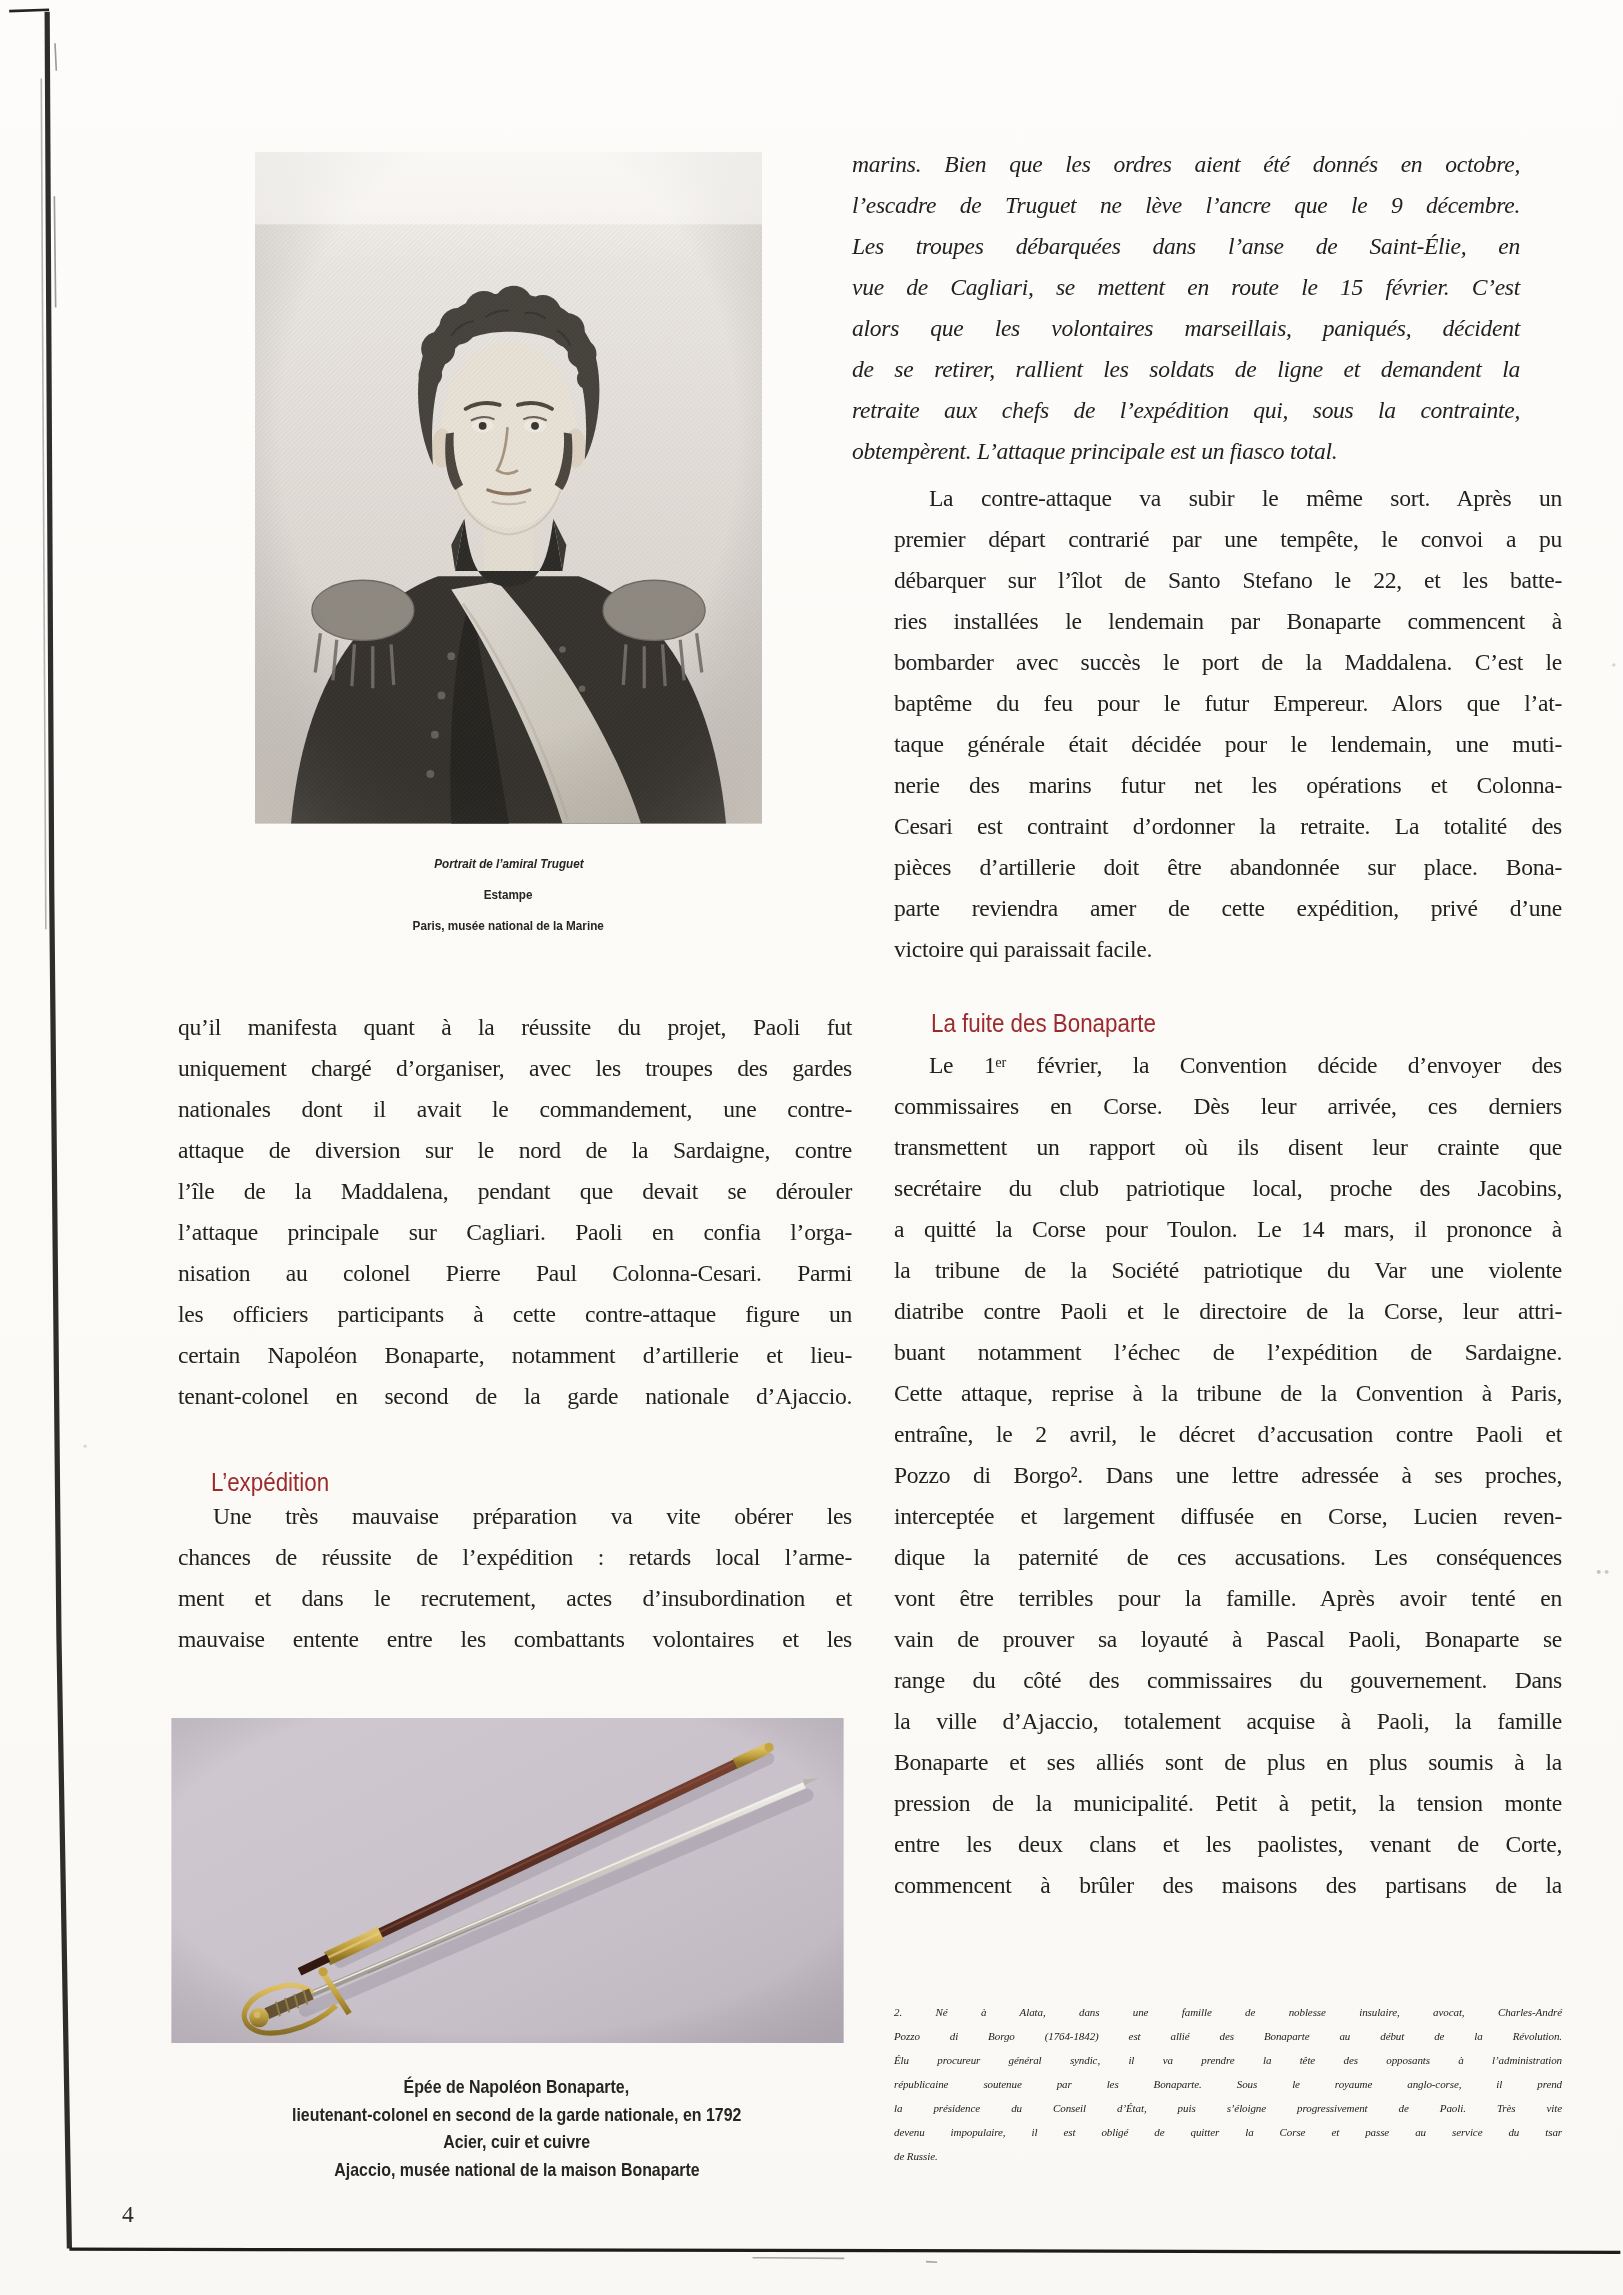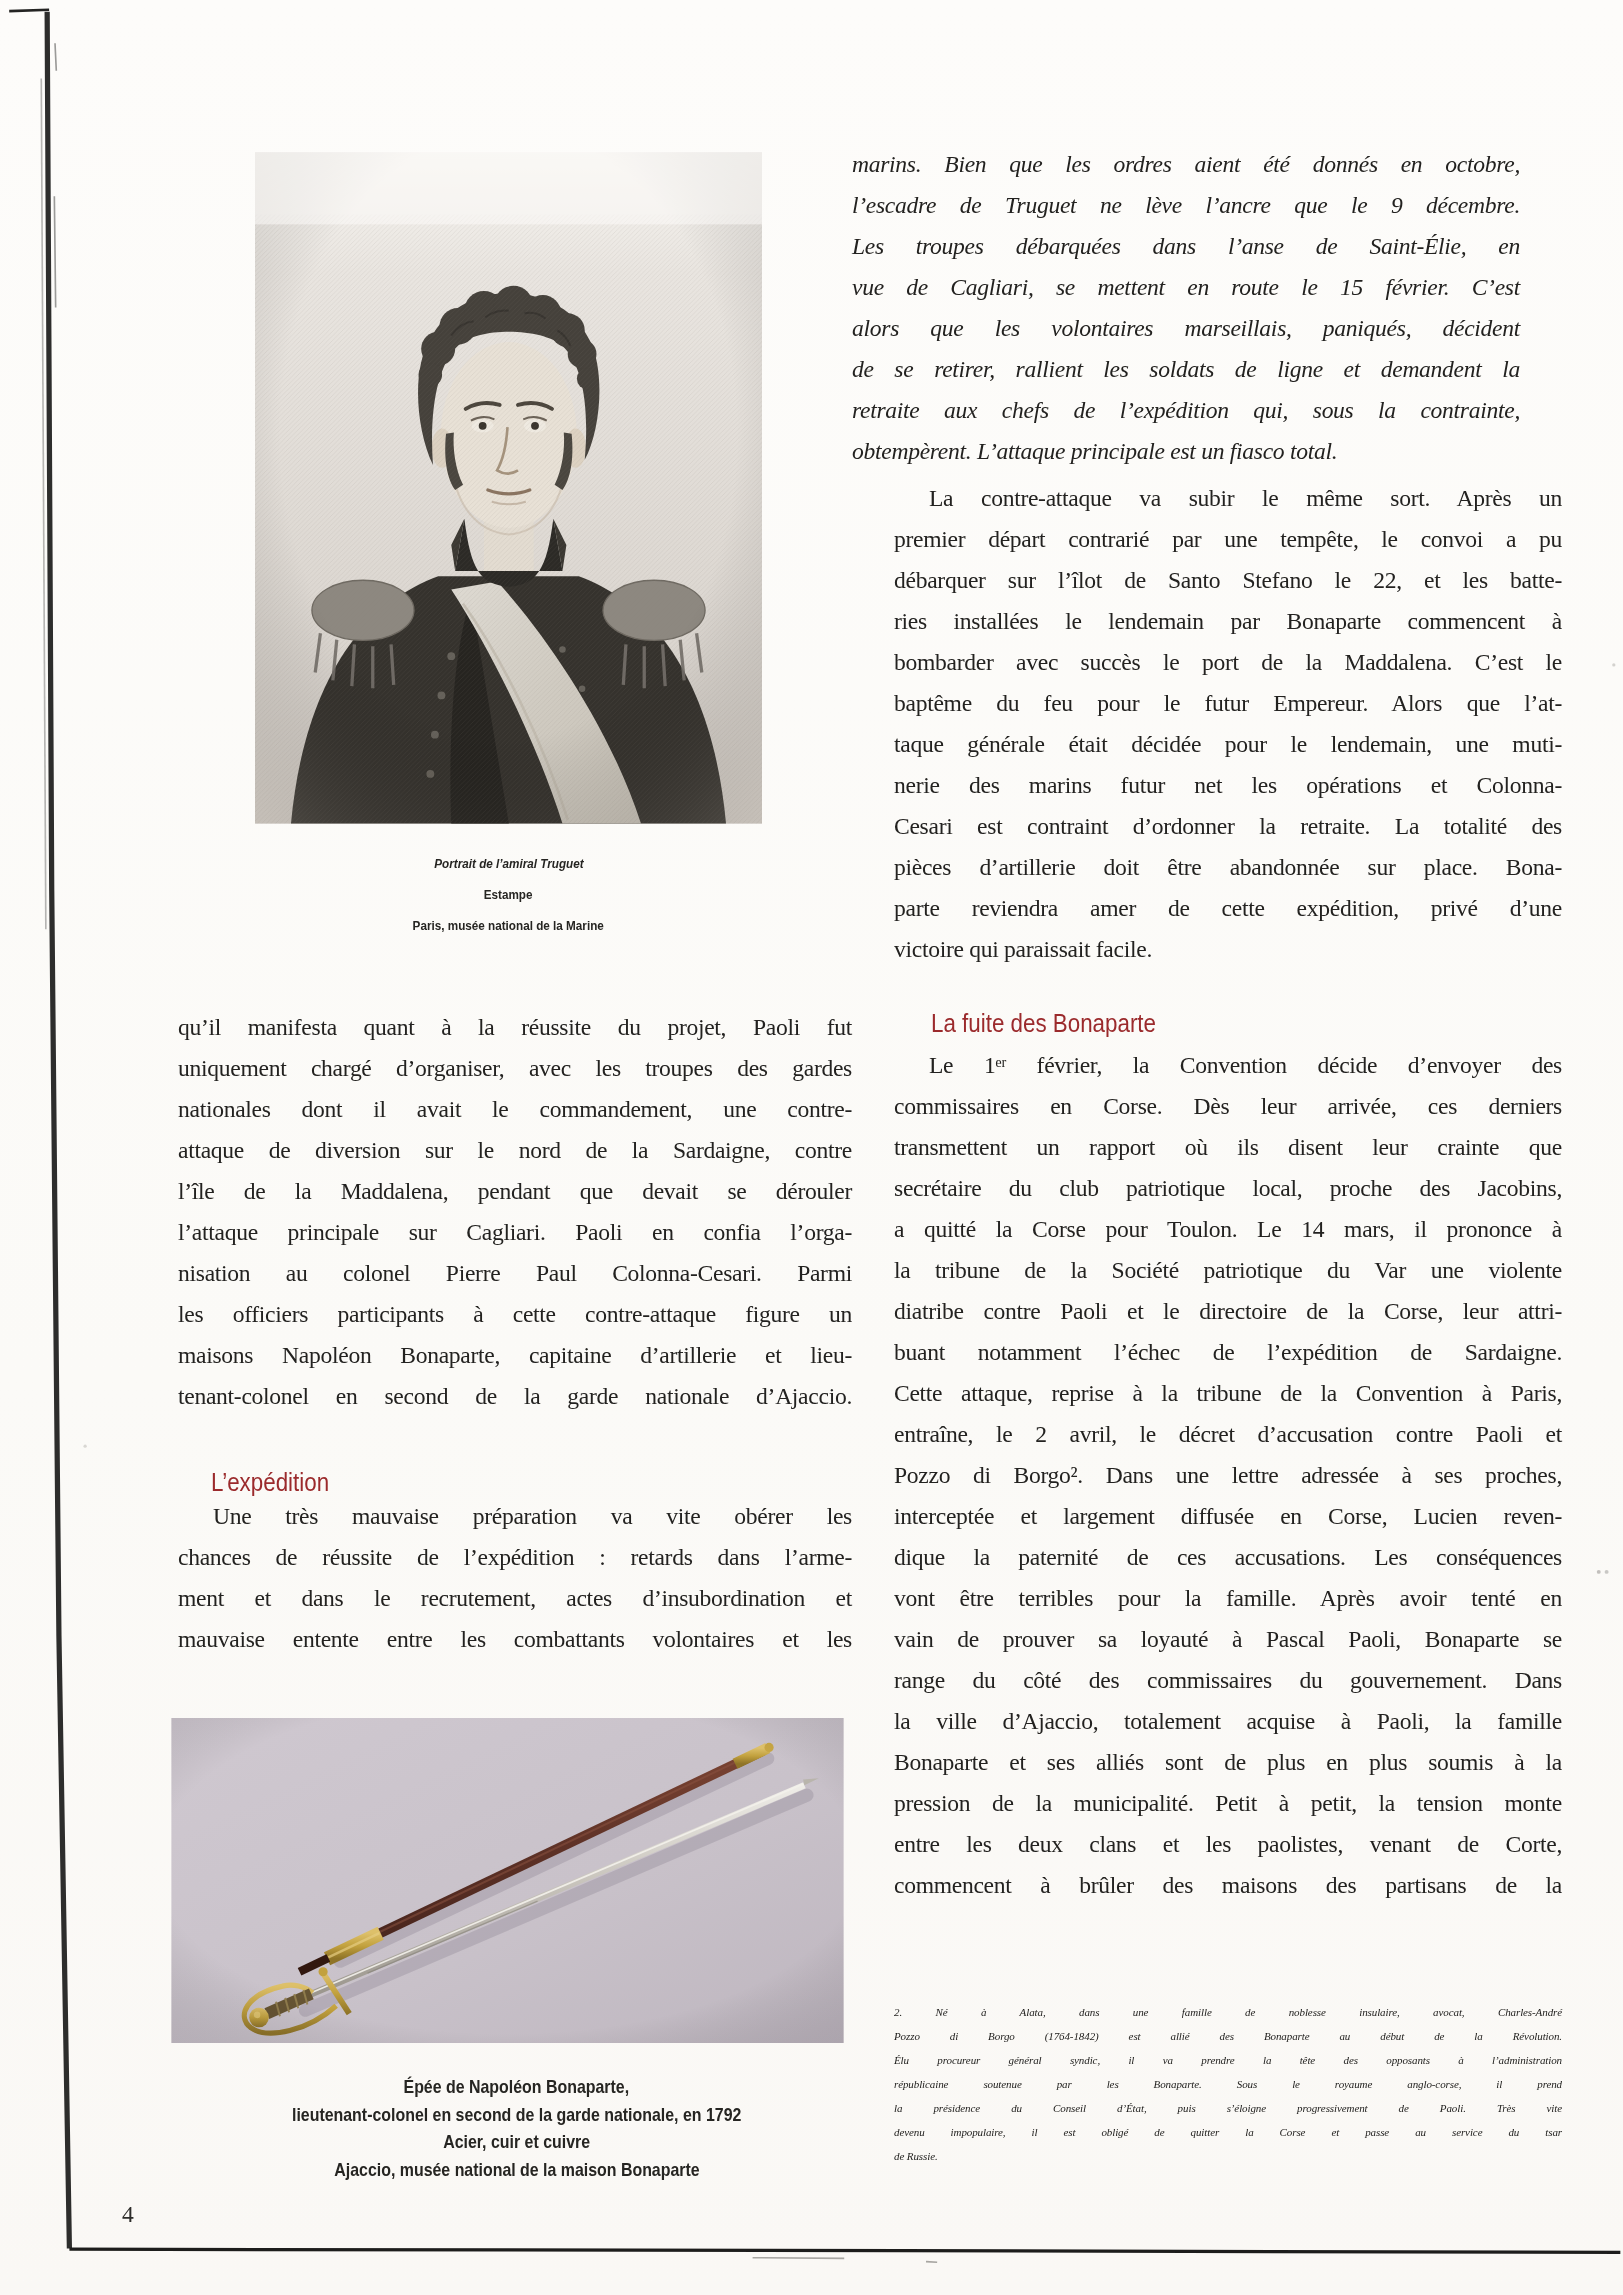--- a/index.html
+++ b/index.html
@@ -165,31 +165,31 @@
 
   <div class="para body" style="left:178px; top:1007px; width:674px;">
       <div class="line">qu’il manifesta quant à la réussite du projet, Paoli fut</div>
       <div class="line">uniquement chargé d’organiser, avec les troupes des gardes</div>
       <div class="line">nationales dont il avait le commandement, une contre-</div>
       <div class="line">attaque de diversion sur le nord de la Sardaigne, contre</div>
       <div class="line">l’île de la Maddalena, pendant que devait se dérouler</div>
       <div class="line">l’attaque principale sur Cagliari. Paoli en confia l’orga-</div>
       <div class="line">nisation au colonel Pierre Paul Colonna-Cesari. Parmi</div>
       <div class="line">les officiers participants à cette contre-attaque figure un</div>
-      <div class="line">maisons Napoléon Bonaparte, capitaine d’artillerie et lieu-</div>
+      <div class="line">certain Napoléon Bonaparte, notamment d’artillerie et lieu-</div>
       <div class="line">tenant-colonel en second de la garde nationale d’Ajaccio.</div>
     </div>
 
   <div class="heading" style="left:178px; top:1467px; padding-left:33px;">
     <span class="cond">L’expédition</span>
   </div>
 
   <div class="para body" style="left:178px; top:1496px; width:674px;">
       <div class="line ind">Une très mauvaise préparation va vite obérer les</div>
-      <div class="line">chances de réussite de l’expédition : retards dans l’arme-</div>
+      <div class="line">chances de réussite de l’expédition : retards local l’arme-</div>
       <div class="line">ment et dans le recrutement, actes d’insubordination et</div>
       <div class="line">mauvaise entente entre les combattants volontaires et les</div>
     </div>
 
   <figure class="abs" style="left:171px; top:1718px; width:673px; height:325px;">
     <svg width="673" height="325" viewBox="0 0 1028 497">
       <defs>
         <linearGradient id="swbg" x1="0" y1="0" x2="1" y2="1">
           <stop offset="0" stop-color="#cfc8d0"></stop>
           <stop offset="0.55" stop-color="#c9c2ca"></stop>

